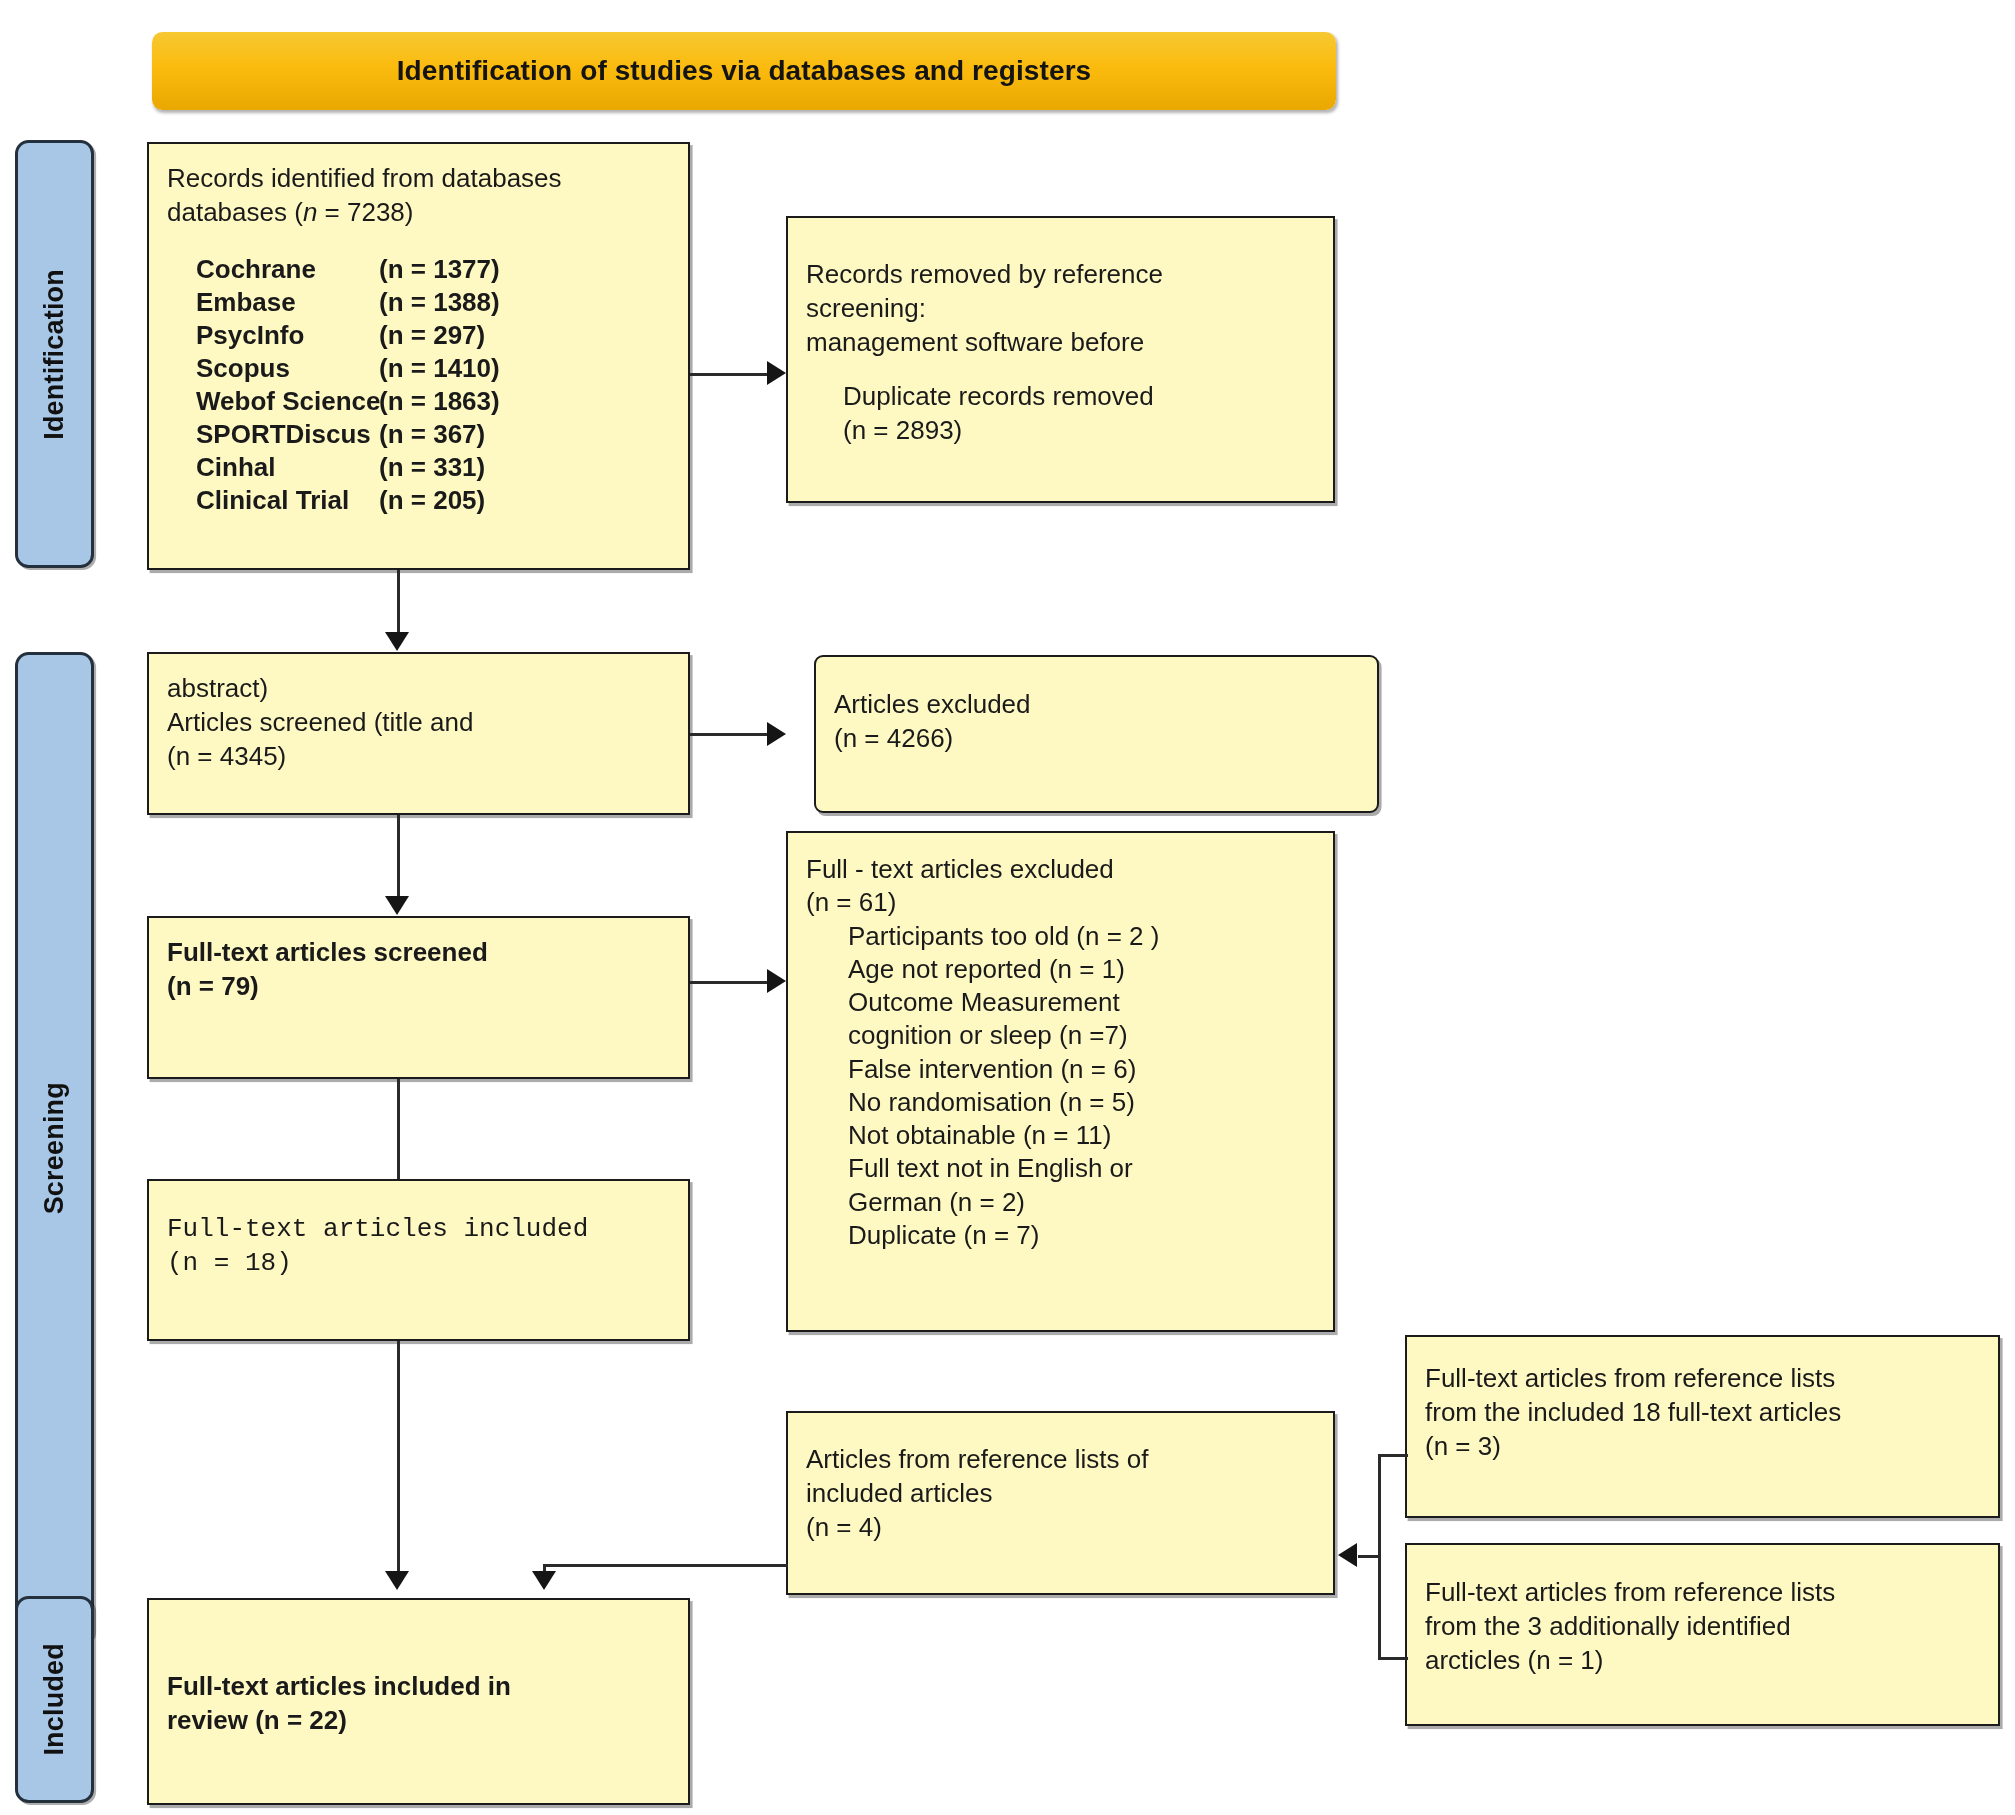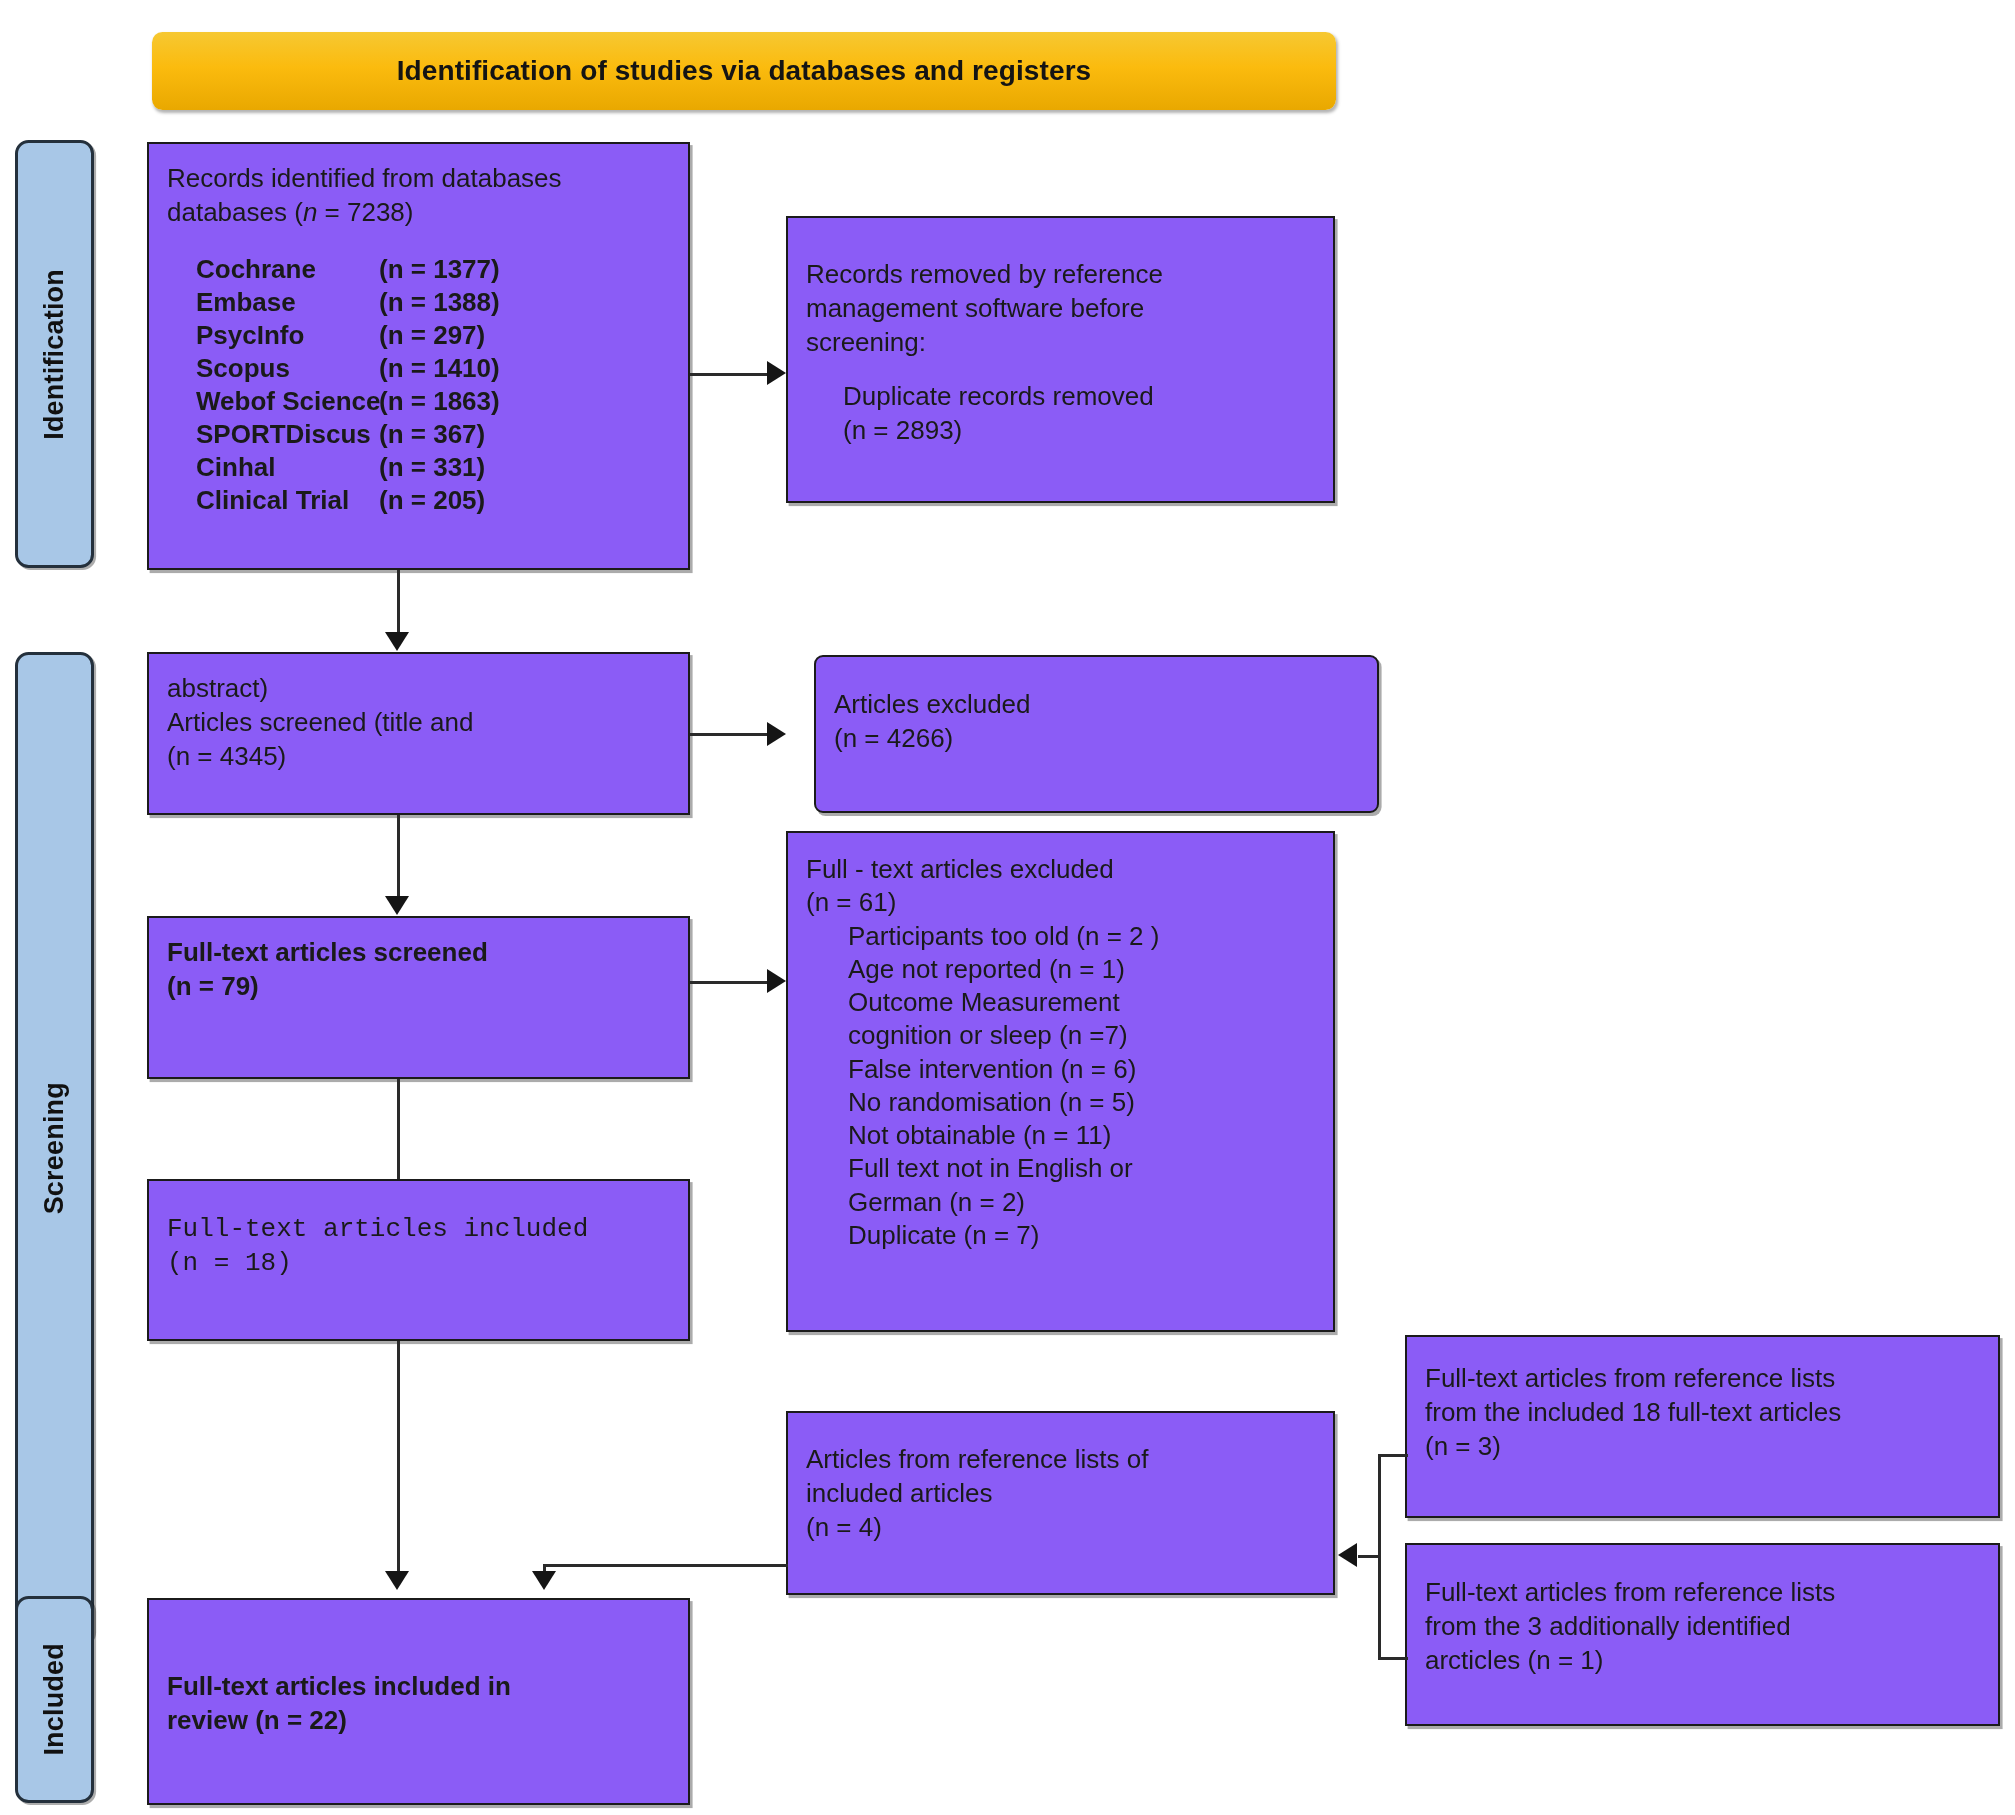--- a/index.html
+++ b/index.html
@@ -42,21 +42,21 @@
     display:flex; align-items:center; justify-content:center;
     text-align:center;
   }
   .banner span {
     font-weight:bold; font-size:28px; color:#141414; letter-spacing:0.1px;
   }
 
   
   .box {
     position:absolute;
-    background:#8b5cf6;
+    background:#fef9c3;
     border:2.6px solid #1b1b1b;
     box-shadow:2.6px 3.1px 0 rgba(0,0,0,.33);
     padding:18px 15.7px 10.4px 18px;
     font-size:26px;
     line-height:1.30;
   }
   .box.bold { font-weight:bold; }
   .ital { font-style:italic; }
 
   
@@ -136,22 +136,22 @@
       </div>
       <div class="dbrow">
         <span class="nm">Clinical Trial</span>
         <span class="ct">(n = 205)</span>
       </div>
     </div>
   </div>
 
   <div class="box" style="left:786px; top:216px; width:549px; height:287px; padding-top:40px;">
     <div>Records removed by reference</div>
+    <div>screening:</div>
     <div>management software before</div>
-    <div>screening:</div>
     <div class="indent1" style="margin-top:21px;">Duplicate records removed</div>
     <div class="indent1">(n = 2893)</div>
   </div>
 
   <div class="box" style="left:147px; top:652px; width:543px; height:163px;">
     <div>abstract)</div>
     <div>Articles screened (title and</div>
     <div>(n = 4345)</div>
   </div>
 

